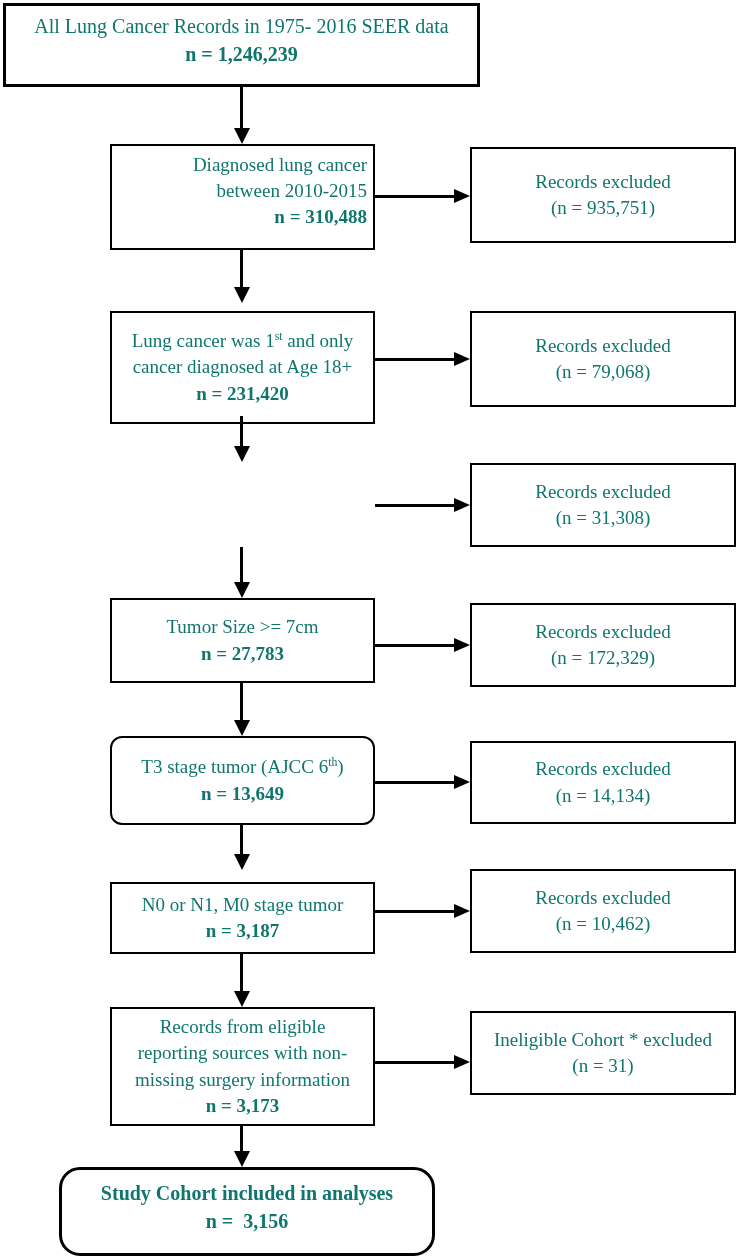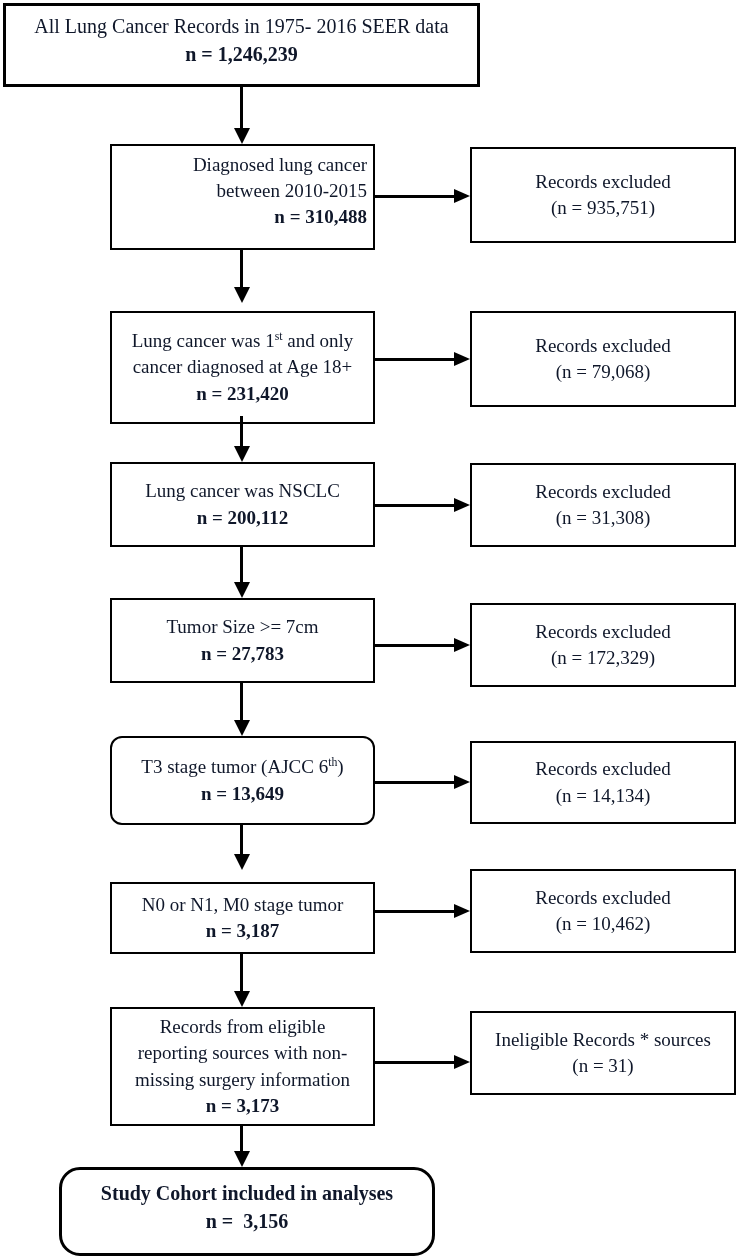--- a/index.html
+++ b/index.html
@@ -2,21 +2,21 @@
 <html><head>
 <meta charset="utf-8">
 <style>
   html, body { margin: 0; padding: 0; background: #ffffff; }
   .canvas {
     position: relative;
     width: 741px;
     height: 1258px;
     background: #ffffff;
     font-family: "Liberation Serif", "DejaVu Serif", serif;
-    color: #0f172a;
+    color: #0f766e;
     overflow: hidden;
   }
   .box {
     position: absolute;
     box-sizing: border-box;
     border: 2px solid #000000;
     background: #ffffff;
     display: flex;
     flex-direction: column;
     align-items: center;
@@ -89,24 +89,20 @@
   <div class="hhead" style="left:454px; top:352px;"></div>
 
   <div class="box" style="left:470px; top:311px; width:266px; height:96px;">
     <div>Records excluded</div>
     <div>(n = 79,068)</div>
   </div>
 
   <div class="vline" style="left:240px; top:416px; height:32px;"></div>
   <div class="vhead" style="left:234px; top:446px;"></div>
 
-  <div class="box" style="left:110px; top:462px; width:265px; height:85px;">
-    <div>Lung cancer was NSCLC</div>
-    <div class="bold">n = 200,112</div>
-  </div>
 
   <div class="hline" style="left:375px; top:504px; width:80px;"></div>
   <div class="hhead" style="left:454px; top:498px;"></div>
 
   <div class="box" style="left:470px; top:463px; width:266px; height:84px;">
     <div>Records excluded</div>
     <div>(n = 31,308)</div>
   </div>
 
   <div class="vline" style="left:240px; top:547px; height:37px;"></div>
@@ -164,21 +160,21 @@
     <div>Records from eligible</div>
     <div>reporting sources with non-</div>
     <div>missing surgery information</div>
     <div class="bold">n = 3,173</div>
   </div>
 
   <div class="hline" style="left:375px; top:1061px; width:80px;"></div>
   <div class="hhead" style="left:454px; top:1055px;"></div>
 
   <div class="box" style="left:470px; top:1011px; width:266px; height:84px;">
-    <div>Ineligible Records * sources</div>
+    <div>Ineligible Cohort * excluded</div>
     <div>(n = 31)</div>
   </div>
 
   <div class="vline" style="left:240px; top:1126px; height:27px;"></div>
   <div class="vhead" style="left:234px; top:1151px;"></div>
 
   <div class="box thick allbold fs20 pad-b-6" style="left:59px; top:1167px; width:376px; height:89px;">
     <div>Study Cohort included in analyses</div>
     <div class="bold">n =  3,156</div>
   </div>

